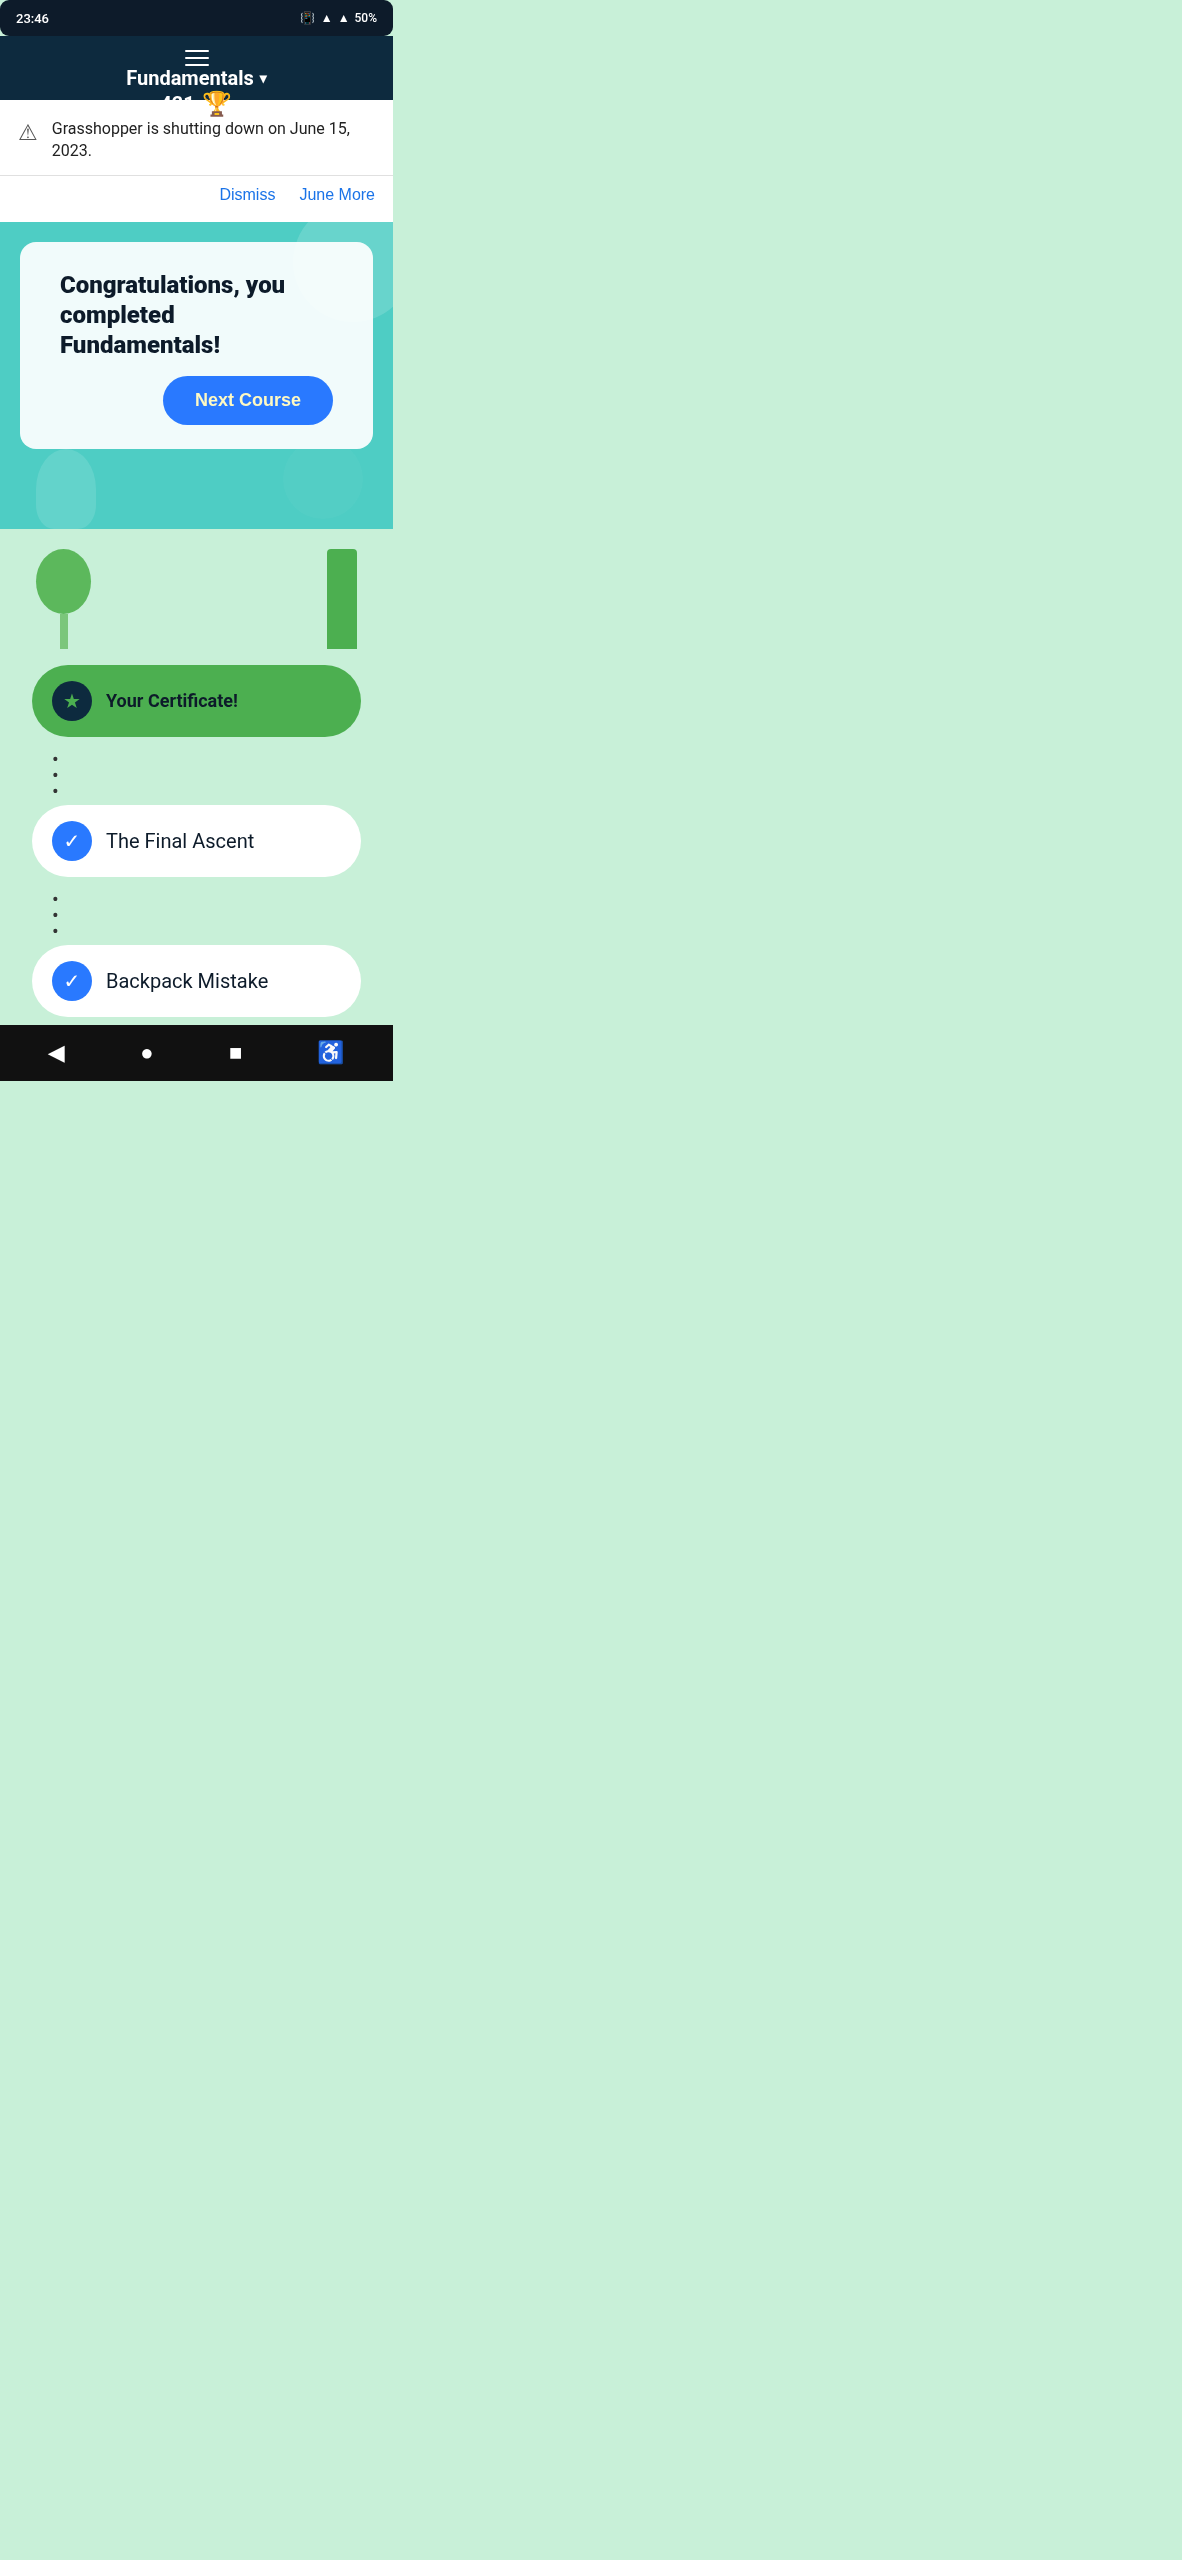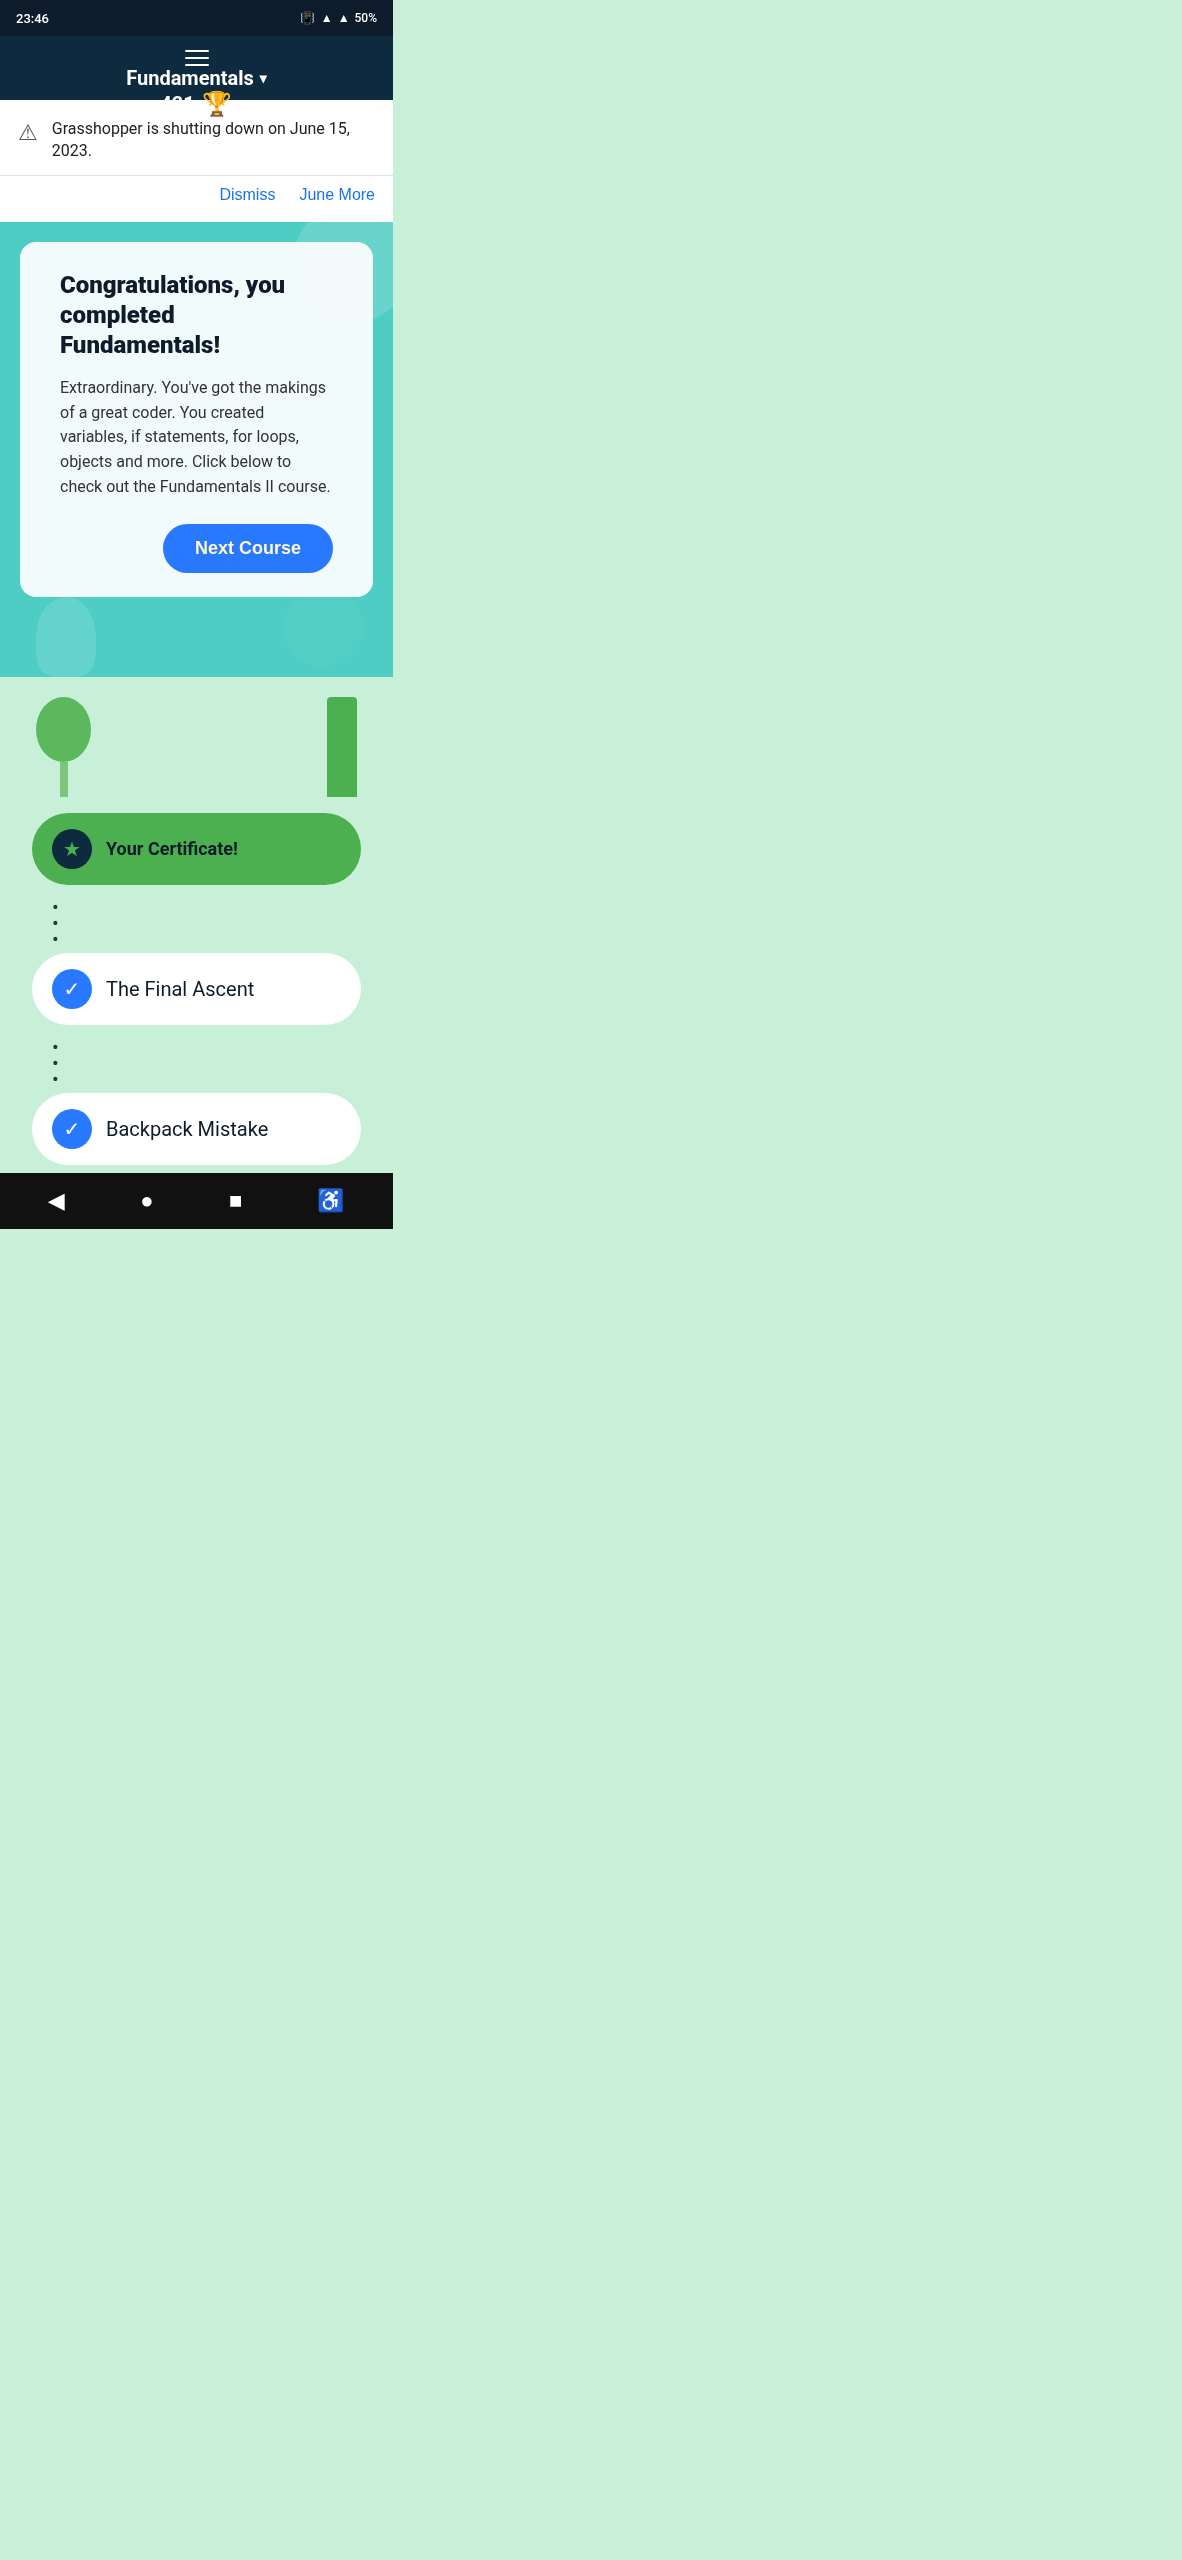--- a/index.html
+++ b/index.html
@@ -18,20 +18,21 @@
     .status-bar {
       background: #0d1b2a;
       color: white;
       display: flex;
       justify-content: space-between;
       align-items: center;
       padding: 8px 16px;
       height: 36px;
       font-size: 13px;
       font-weight: 500;
+      border-radius: 9px;
     }
     .status-icons {
       display: flex;
       align-items: center;
       gap: 5px;
       font-size: 12px;
     }
 
     
     .top-nav {
@@ -316,21 +317,20 @@
   <button class="banner-action-btn">Dismiss</button>
   <button class="banner-action-btn">June More</button>
 </div>
 
 <div class="teal-area">
   <div class="teal-circle" style="width:120px;height:120px;top:-20px;right:-20px;"></div>
   <div class="teal-circle" style="width:80px;height:80px;bottom:10px;right:30px;opacity:0.2;"></div>
 
   <div class="completion-card">
     <div class="completion-title">Congratulations, you completed Fundamentals!</div>
-    <div class="completion-body">Extraordinary. You've got the makings of a great coder. You created variables, if statements, for loops, objects and more. Click below to check out the Fundamentals II course.</div>
     <button class="next-course-btn">Next Course</button>
     <div style="clear:both;"></div>
   </div>
 
   <div style="height:80px; display:flex; align-items:flex-end; justify-content:flex-start; padding-left:20px; opacity:0.3;">
     <div style="width:60px;height:80px;background:rgba(255,255,255,0.4);border-radius:50% 50% 30% 30%;"></div>
   </div>
 </div>
 
 <div class="green-area">

